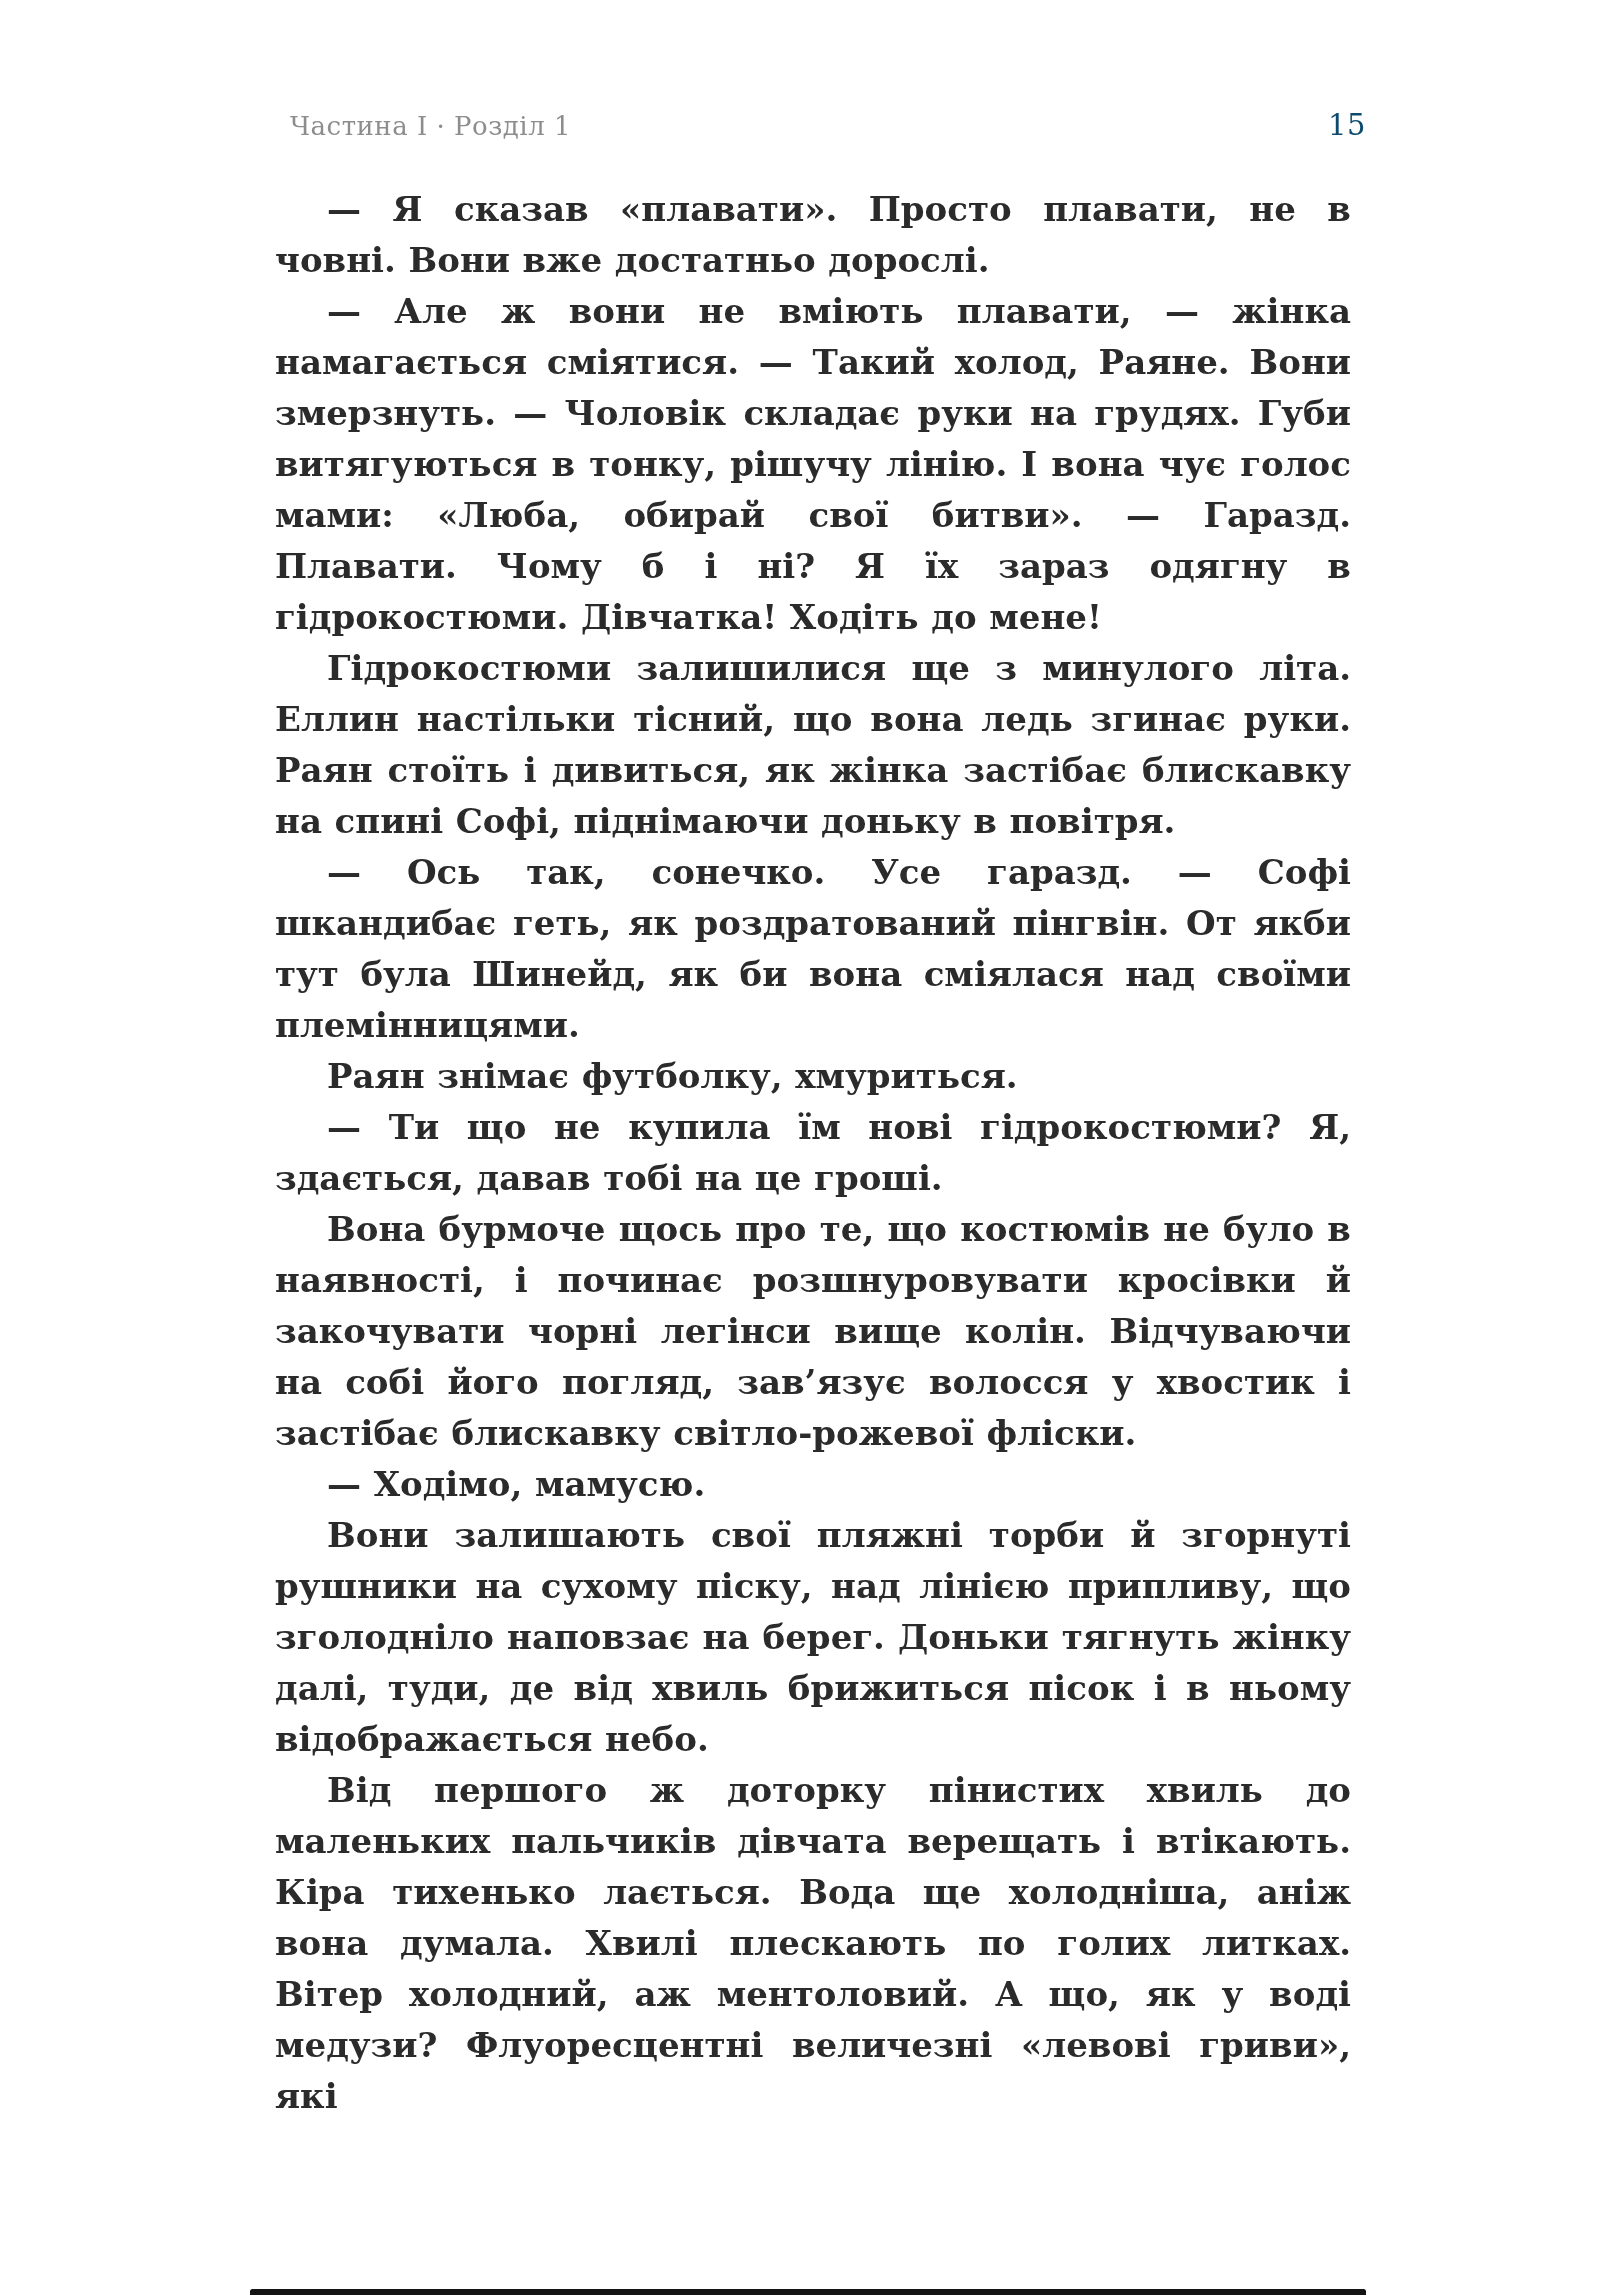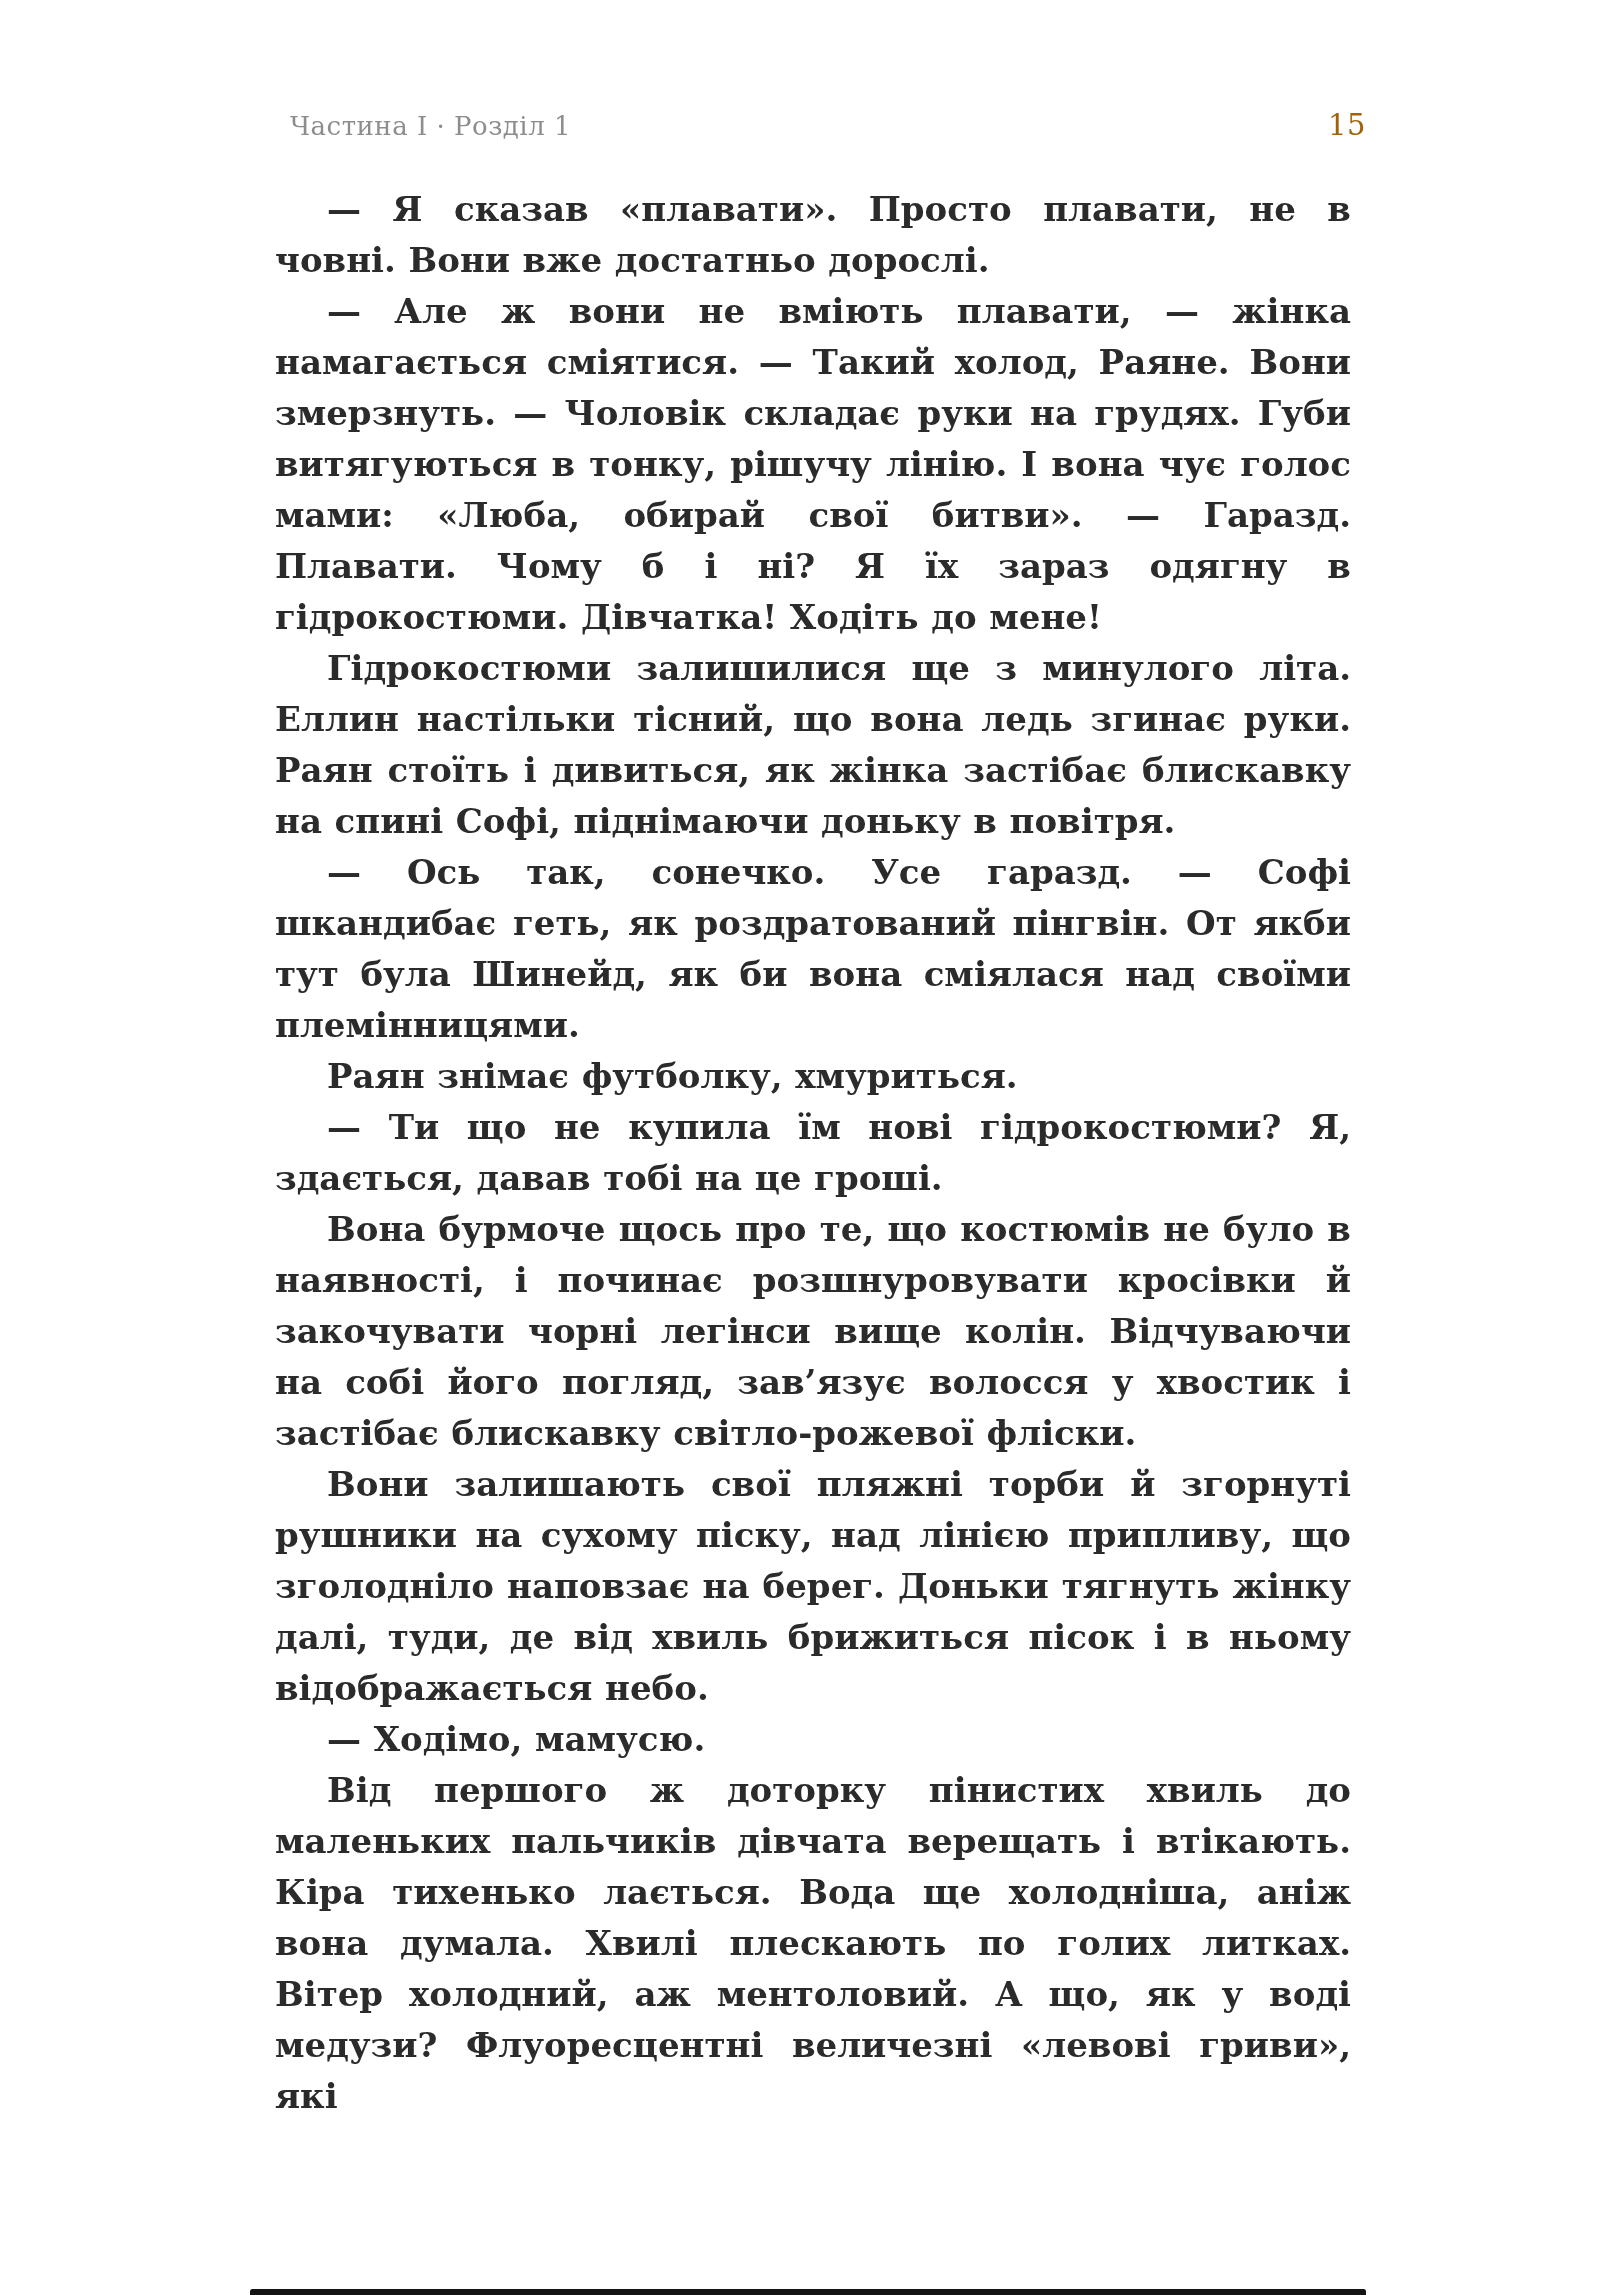--- a/index.html
+++ b/index.html
@@ -27,21 +27,21 @@
     width: 1076px;
     display: flex;
     justify-content: space-between;
     align-items: baseline;
     color: #8d8d8d;
     font-size: 26px;
     letter-spacing: 0.5px;
   }
   .page-header .page-number {
     font-size: 29px;
-    color: #a16207;
+    color: #0c4a6e;
   }
   .content {
     position: absolute;
     top: 184px;
     left: 275px;
     width: 1076px;
     font-size: 34px;
     line-height: 51px;
     text-align: justify;
     color: #2b2b2b;
@@ -74,21 +74,21 @@
   </div>
 
   <div class="content">
     <p>— Я сказав «плавати». Просто плавати, не в човні. Вони вже достатньо дорослі.</p>
     <p>— Але ж вони не вміють плавати, — жінка намагається сміятися. — Такий холод, Раяне. Вони змерзнуть. — Чоловік складає руки на грудях. Губи витягуються в тонку, рішучу лінію. І вона чує голос мами: «Люба, обирай свої битви». — Гаразд. Плавати. Чому б і ні? Я їх зараз одягну в гідрокостюми. Дівчатка! Ходіть до мене!</p>
     <p>Гідрокостюми залишилися ще з минулого літа. Еллин настільки тісний, що вона ледь згинає руки. Раян стоїть і дивиться, як жінка застібає блискавку на спині Софі, піднімаючи доньку в повітря.</p>
     <p>— Ось так, сонечко. Усе гаразд. — Софі шкандибає геть, як роздратований пінгвін. От якби тут була Шинейд, як би вона сміялася над своїми племінницями.</p>
     <p>Раян знімає футболку, хмуриться.</p>
     <p>— Ти що не купила їм нові гідрокостюми? Я, здається, давав тобі на це гроші.</p>
     <p>Вона бурмоче щось про те, що костюмів не було в наявності, і починає розшнуровувати кросівки й закочувати чорні легінси вище колін. Відчуваючи на собі його погляд, зав’язує волосся у хвостик і застібає блискавку світло-рожевої фліски.</p>
+    <p>— Ходімо, мамусю.</p>
     <p>Вони залишають свої пляжні торби й згорнуті рушники на сухому піску, над лінією припливу, що зголодніло наповзає на берег. Доньки тягнуть жінку далі, туди, де від хвиль брижиться пісок і в ньому відображається небо.</p>
-    <p>— Ходімо, мамусю.</p>
     <p>Від першого ж доторку пінистих хвиль до маленьких пальчиків дівчата верещать і втікають. Кіра тихенько лається. Вода ще холодніша, аніж вона думала. Хвилі плескають по голих литках. Вітер холодний, аж ментоловий. А що, як у воді медузи? Флуоресцентні величезні «левові гриви», які</p>
   </div>
 
   <div class="bottom-edge"></div>
 
 </div>
 
 
 </body></html>

